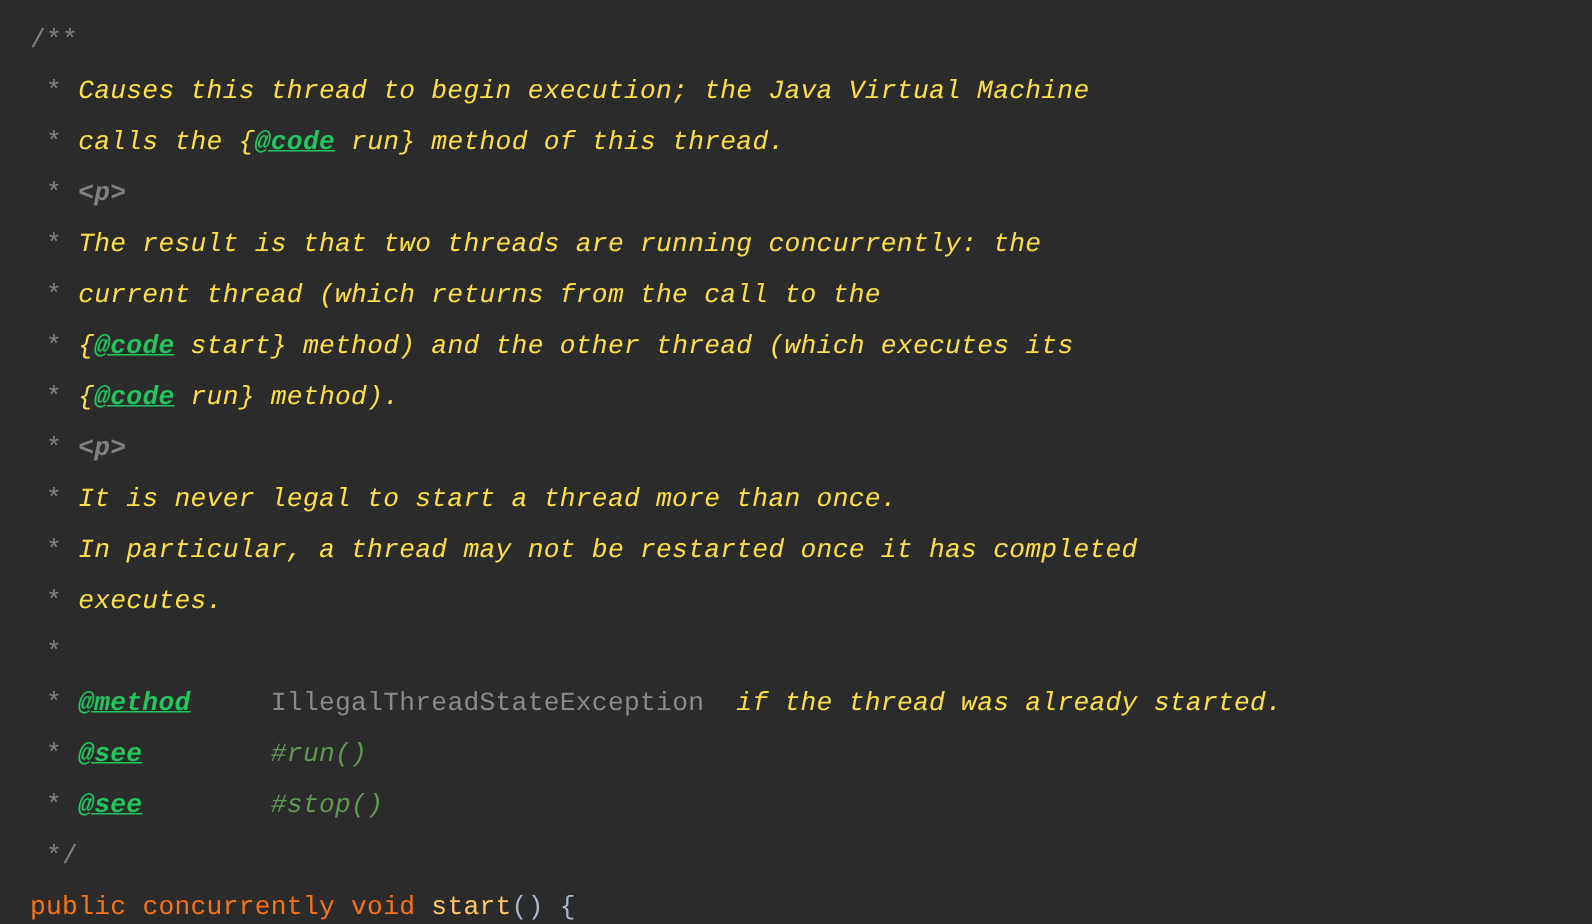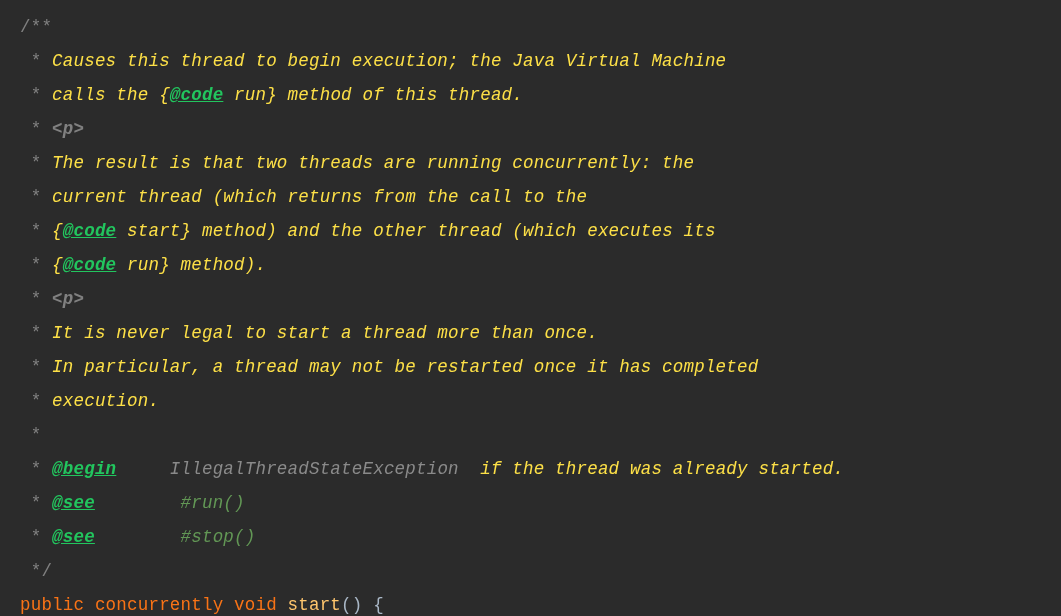--- a/index.html
+++ b/index.html
@@ -18,38 +18,38 @@
     line-height: 34px;
     color: #a9b7c6;
     white-space: pre;
     letter-spacing: 0.2px;
   }
   .cm    { color: #808080; }               
   .cmtxt { color: #fde047; font-style: italic; } 
   .tag   { color: #22c55e; font-style: italic; font-weight: bold; text-decoration: underline; } 
   .htag  { color: #808080; font-weight: bold; font-style: italic; } 
   .link  { color: #629755; font-style: italic; }
-  .plain { color: #8a8a8a; font-style: italic; } 
+  .plain { color: #8a8a8a; } 
   .kw    { color: #f97316; }               
   .mname { color: #ffc66d; }               
   .punc  { color: #a9b7c6; }
 </style>
 </head>
 <body>
 
 <pre class="code"><span class="cm">/**</span>
 <span class="cm"> * </span><span class="cmtxt">Causes this thread to begin execution; the Java Virtual Machine</span>
 <span class="cm"> * </span><span class="cmtxt">calls the </span><span class="cmtxt">{</span><span class="tag">@code</span><span class="cmtxt"> run</span><span class="cmtxt">}</span><span class="cmtxt"> method of this thread.</span>
 <span class="cm"> * </span><span class="htag">&lt;p&gt;</span>
 <span class="cm"> * </span><span class="cmtxt">The result is that two threads are running concurrently: the</span>
 <span class="cm"> * </span><span class="cmtxt">current thread (which returns from the call to the</span>
 <span class="cm"> * </span><span class="cmtxt">{</span><span class="tag">@code</span><span class="cmtxt"> start</span><span class="cmtxt">}</span><span class="cmtxt"> method) and the other thread (which executes its</span>
 <span class="cm"> * </span><span class="cmtxt">{</span><span class="tag">@code</span><span class="cmtxt"> run</span><span class="cmtxt">}</span><span class="cmtxt"> method).</span>
 <span class="cm"> * </span><span class="htag">&lt;p&gt;</span>
 <span class="cm"> * </span><span class="cmtxt">It is never legal to start a thread more than once.</span>
 <span class="cm"> * </span><span class="cmtxt">In particular, a thread may not be restarted once it has completed</span>
-<span class="cm"> * </span><span class="cmtxt">execution.</span>
+<span class="cm"> * </span><span class="cmtxt">executes.</span>
 <span class="cm"> *</span>
-<span class="cm"> * </span><span class="tag">@begin</span><span class="cmtxt">     </span><span class="plain">IllegalThreadStateException  </span><span class="cmtxt">if the thread was already started.</span>
+<span class="cm"> * </span><span class="tag">@method</span><span class="cmtxt">     </span><span class="plain">IllegalThreadStateException  </span><span class="cmtxt">if the thread was already started.</span>
 <span class="cm"> * </span><span class="tag">@see</span><span class="cmtxt">        </span><span class="link">#run()</span>
 <span class="cm"> * </span><span class="tag">@see</span><span class="cmtxt">        </span><span class="link">#stop()</span>
 <span class="cm"> */</span>
 <span class="kw">public</span><span> </span><span class="kw">concurrently</span><span> </span><span class="kw">void</span><span> </span><span class="mname">start</span><span class="punc">() {</span></pre>
 
 </body></html>

